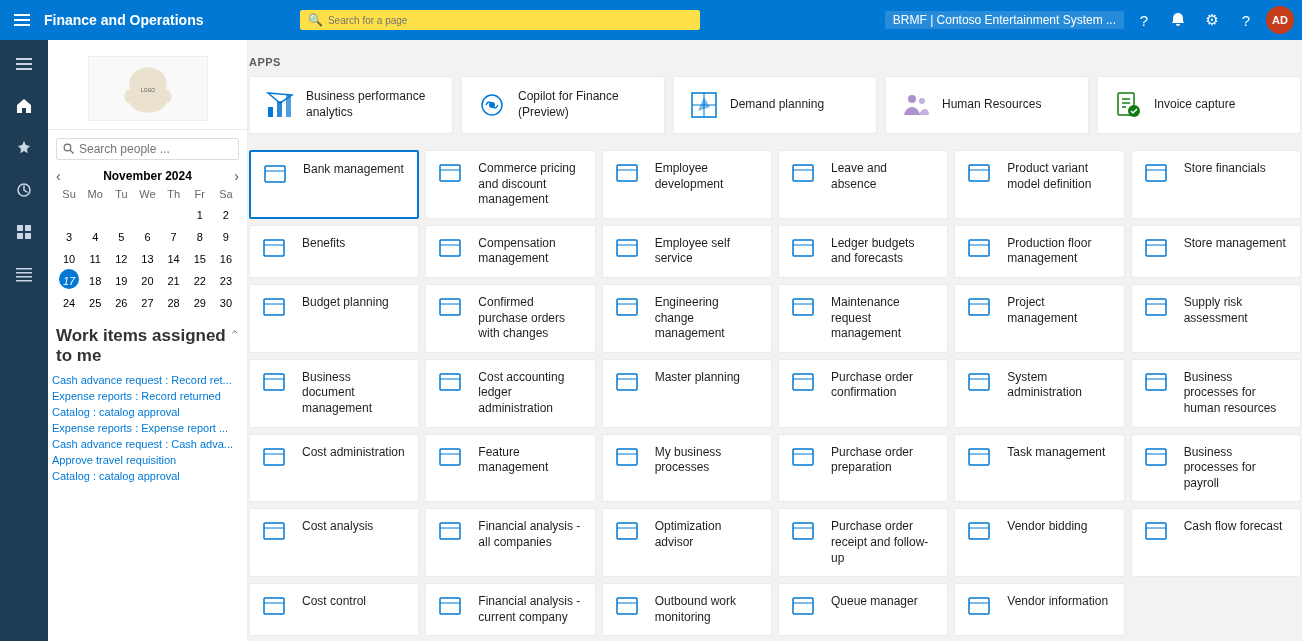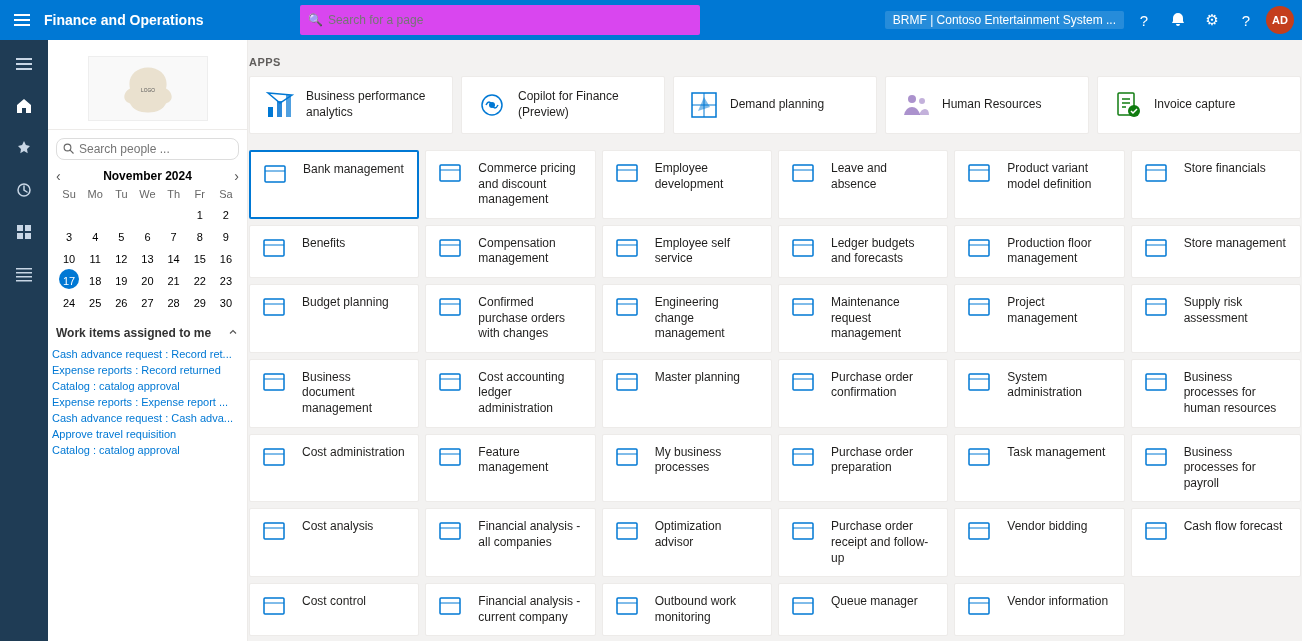--- a/index.html
+++ b/index.html
@@ -18,26 +18,26 @@
       top: 0; left: 0; right: 0;
       z-index: 100;
     }
     .top-nav-search {
       flex: 1;
       max-width: 400px;
       margin: 0 auto;
     }
     .top-nav-search input {
       width: 100%;
-      height: 30px;
+      height: 20px;
       border: none;
       border-radius: 2px;
       padding: 0 8px 0 28px;
-      font-size: 12px;
-      background: #d946ef;
+      font-size: 10px;
+      background: #fde047;
       color: #333;
     }
     .search-wrapper { position: relative; }
     .search-wrapper .search-icon-inner {
       position: absolute; left: 8px; top: 50%; transform: translateY(-50%);
       color: #666; font-size: 12px;
     }
     .top-nav-right { display: flex; align-items: center; gap: 6px; margin-left: auto; }
     .top-nav-right .org-label {
       background: rgba(255,255,255,0.15);
@@ -90,47 +90,47 @@
     .company-logo {
       display: flex; align-items: center; justify-content: center;
       padding: 8px;
       border-bottom: 1px solid #edebe9;
       margin-bottom: 8px;
     }
     .search-people {
       display: flex; align-items: center;
       margin: 4px 8px 8px;
       border: 1px solid #ddd;
-      border-radius: 8px;
+      border-radius: 2px;
       padding: 3px 6px;
     }
     .search-people input {
       border: none; outline: none; font-size: 12px; width: 100%; color: #666;
     }
     .calendar-nav {
       padding: 0 8px;
       margin-bottom: 8px;
     }
     .cal-header {
       display: flex; align-items: center; justify-content: space-between;
       margin-bottom: 4px;
     }
     .cal-header span { font-size: 12px; font-weight: 600; }
     .cal-header button { background: none; border: none; cursor: pointer; font-size: 14px; color: #555; }
     .cal-grid { font-size: 11px; }
     .cal-grid .day-headers { display: grid; grid-template-columns: repeat(7, 1fr); text-align: center; color: #666; margin-bottom: 2px; }
     .cal-grid .days { display: grid; grid-template-columns: repeat(7, 1fr); text-align: center; }
     .cal-grid .day { padding: 2px 0; cursor: pointer; border-radius: 50%; width: 20px; height: 20px; line-height: 20px; margin: 1px auto; }
-    .cal-grid .day.today { background: #0078d4; color: white; border-radius: 50%; }
+    .cal-grid .day.today { background: #0078d4; color: white; border-radius: 50%; font-style: italic; }
     .cal-grid .day.empty { color: transparent; }
 
     .work-items-header {
       display: flex; align-items: flex-start; justify-content: space-between;
       padding: 6px 8px;
-      font-size: 12px; font-weight: 600; color: #333;
+      font-size: 17px; font-weight: 600; color: #333;
     }
     .work-items-list { padding: 0 4px; }
     .work-item { color: #0078d4; font-size: 11px; padding: 2px 0; cursor: pointer; white-space: nowrap; overflow: hidden; text-overflow: ellipsis; }
 
     
     .main-content {
       flex: 1;
       overflow-y: auto;
       padding: 12px 1px;
       background: #f3f2f1;

